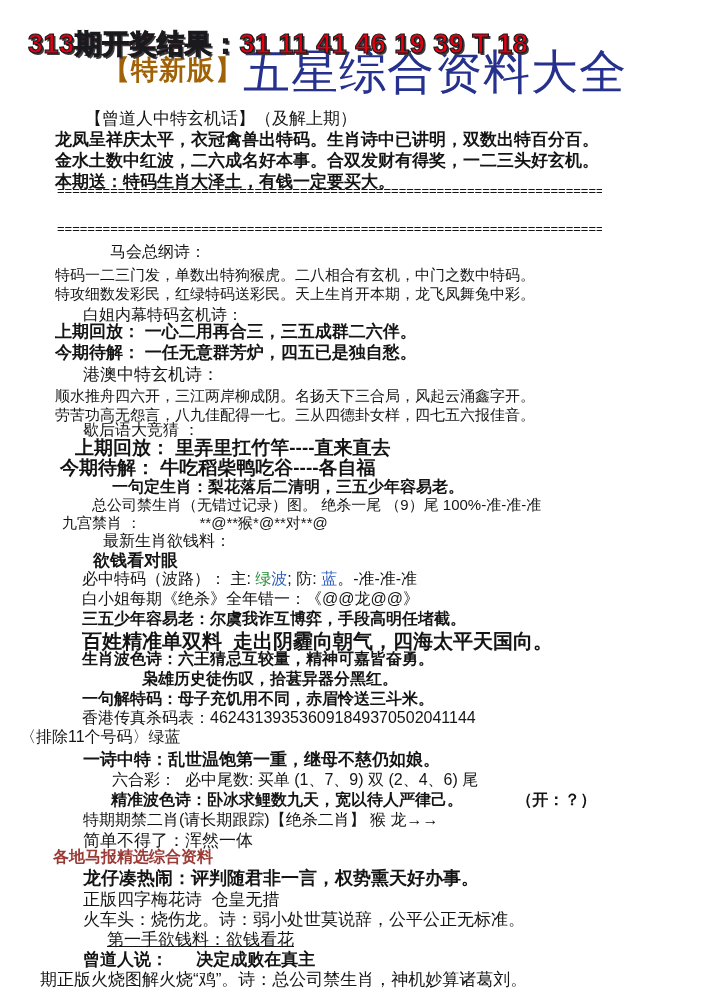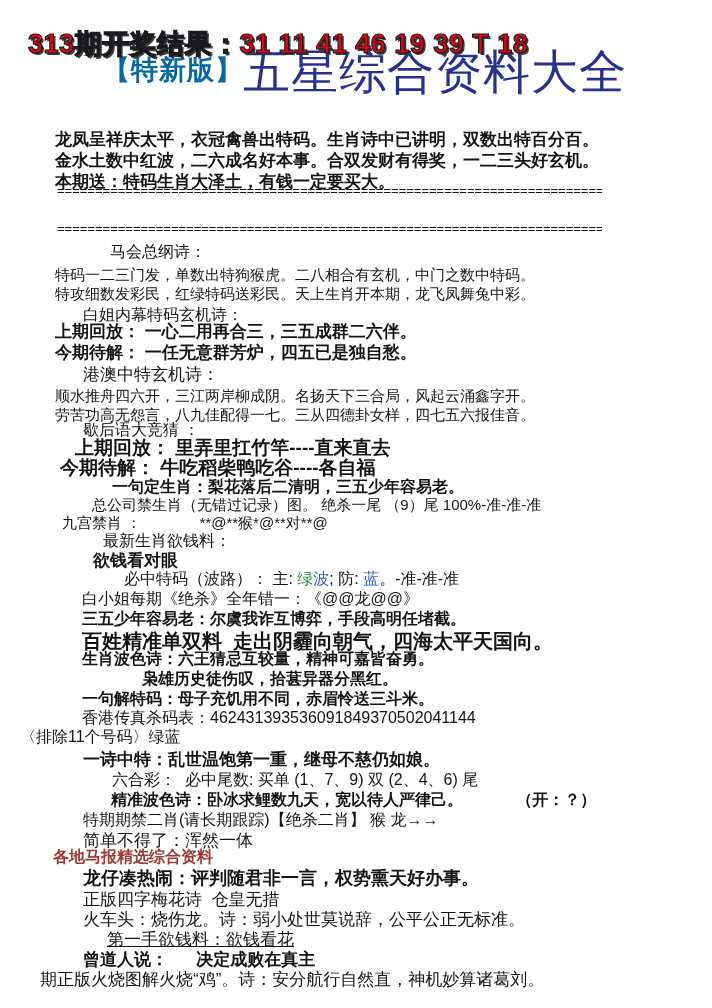--- a/index.html
+++ b/index.html
@@ -31,21 +31,21 @@
   }
   .title-row{
     position:absolute;
     top:48px;left:103px;
     display:flex;
     align-items:flex-end;
     z-index:1;
     white-space:pre;
   }
   .edition-tag{
-    color:#0369a1;
+    color:#a16207;
     font-weight:700;
     font-size:27px;
     padding-bottom:9px;
     letter-spacing:1px;
   }
   .main-title{
     color:#26318e;
     font-size:47px;
     line-height:1.05;
     letter-spacing:1px;
@@ -63,20 +63,21 @@
 
 <div class="page">
 
   <div class="result-overlay">313期开奖结果：31 11 41 46 19 39 T 18</div>
 
   <div class="title-row">
     <span class="edition-tag">【特新版】</span>
     <span class="main-title">五星综合资料大全</span>
   </div>
 
+  <div class="subtitle">【曾道人中特玄机话】（及解上期）</div>
 
   <div>
       <div class="line" style="left: 55px; top: 129px; font-size: 17px; font-weight: 700;">龙凤呈祥庆太平，衣冠禽兽出特码。生肖诗中已讲明，双数出特百分百。</div>
       <div class="line" style="left: 55px; top: 150px; font-size: 17px; font-weight: 700;">金水土数中红波，二六成名好本事。合双发财有得奖，一二三头好玄机。</div>
       <div class="line" style="left: 55px; top: 171px; font-size: 17px; font-weight: 700;">本期送：特码生肖大泽土，有钱一定要买大。</div>
       <div class="line" style="left: 57px; top: 183px; font-size: 13px; width: 545px; overflow: hidden;">================================================================================</div>
       <div class="line" style="left: 57px; top: 221px; font-size: 13px; width: 545px; overflow: hidden;">================================================================================</div>
       <div class="line" style="left: 110px; top: 242px; font-size: 16px;">马会总纲诗：</div>
       <div class="line" style="left: 55px; top: 266px; font-size: 15px;">特码一二三门发，单数出特狗猴虎。二八相合有玄机，中门之数中特码。</div>
       <div class="line" style="left: 55px; top: 285px; font-size: 15px;">特攻细数发彩民，红绿特码送彩民。天上生肖开本期，龙飞凤舞兔中彩。</div>
@@ -87,36 +88,36 @@
       <div class="line" style="left: 55px; top: 387px; font-size: 15px;">顺水推舟四六开，三江两岸柳成阴。名扬天下三合局，风起云涌鑫字开。</div>
       <div class="line" style="left: 55px; top: 406px; font-size: 15px;">劳苦功高无怨言，八九佳配得一七。三从四德卦女样，四七五六报佳音。</div>
       <div class="line" style="left: 83px; top: 420px; font-size: 16px;">歇后语大竞猜 ：</div>
       <div class="line" style="left: 75px; top: 436px; font-size: 19px; font-weight: 700;">上期回放： 里弄里扛竹竿----直来直去</div>
       <div class="line" style="left: 60px; top: 456px; font-size: 19px; font-weight: 700;">今期待解： 牛吃稻柴鸭吃谷----各自福</div>
       <div class="line" style="left: 112px; top: 477px; font-size: 16px; font-weight: 700;">一句定生肖：梨花落后二清明，三五少年容易老。</div>
       <div class="line" style="left: 92px; top: 496px; font-size: 15px;">总公司禁生肖（无错过记录）图。 绝杀一尾 （9）尾 100%-准-准-准</div>
       <div class="line" style="left: 62px; top: 514px; font-size: 15px;">九宫禁肖 ：              **@**猴*@**对**@</div>
       <div class="line" style="left: 103px; top: 531px; font-size: 16px;">最新生肖欲钱料：</div>
       <div class="line" style="left: 93px; top: 550px; font-size: 17px; font-weight: 700;">欲钱看对眼</div>
-      <div class="line" style="left: 82px; top: 569px; font-size: 16px; margin-left: 42px;"><span>必中特码（波路）： 主: </span><span style="color: rgb(30, 138, 46);">绿</span><span style="color: rgb(47, 95, 190);">波</span><span>; 防: </span><span style="color: rgb(47, 95, 190);">蓝</span><span>。-准-准-准</span></div>
+      <div class="line" style="left: 82px; top: 569px; font-size: 16px;"><span>必中特码（波路）： 主: </span><span style="color: rgb(30, 138, 46);">绿</span><span style="color: rgb(47, 95, 190);">波</span><span>; 防: </span><span style="color: rgb(47, 95, 190);">蓝</span><span>。-准-准-准</span></div>
       <div class="line" style="left: 82px; top: 589px; font-size: 16px;">白小姐每期《绝杀》全年错一：《@@龙@@》</div>
       <div class="line" style="left: 82px; top: 609px; font-size: 16px; font-weight: 700;">三五少年容易老：尔虞我诈互博弈，手段高明任堵截。</div>
       <div class="line" style="left: 82px; top: 629px; font-size: 20px; font-weight: 700;">百姓精准单双料  走出阴霾向朝气，四海太平天国向。</div>
       <div class="line" style="left: 82px; top: 649px; font-size: 16px; font-weight: 700;">生肖波色诗：六王猜忌互较量，精神可嘉皆奋勇。</div>
       <div class="line" style="left: 142px; top: 669px; font-size: 16px; font-weight: 700;">枭雄历史徒伤叹，拾葚异器分黑红。</div>
       <div class="line" style="left: 82px; top: 689px; font-size: 16px; font-weight: 700;">一句解特码：母子充饥用不同，赤眉怜送三斗米。</div>
       <div class="line" style="left: 82px; top: 708px; font-size: 16px;">香港传真杀码表：462431393536091849370502041144</div>
       <div class="line" style="left: 20px; top: 727px; font-size: 16px;">〈排除11个号码〉绿蓝</div>
       <div class="line" style="left: 83px; top: 749px; font-size: 17px; font-weight: 700;">一诗中特：乱世温饱第一重，继母不慈仍如娘。</div>
       <div class="line" style="left: 112px; top: 770px; font-size: 16px;">六合彩：  必中尾数: 买单 (1、7、9) 双 (2、4、6) 尾</div>
       <div class="line" style="left: 83px; top: 790px; font-size: 16px; font-weight: 700; margin-left: 28px;">精准波色诗：卧冰求鲤数九天，宽以待人严律己。            （开：？）</div>
       <div class="line" style="left: 83px; top: 810px; font-size: 16px;">特期期禁二肖(请长期跟踪)【绝杀二肖】 猴 龙→→</div>
       <div class="line" style="left: 83px; top: 830px; font-size: 17px;">简单不得了：浑然一体</div>
       <div class="line" style="left: 53px; top: 847px; font-size: 16px; font-weight: 700; color: rgb(154, 59, 54);">各地马报精选综合资料</div>
       <div class="line" style="left: 83px; top: 867px; font-size: 18px; font-weight: 700;">龙仔凑热闹：评判随君非一言，权势熏天好办事。</div>
       <div class="line" style="left: 83px; top: 889px; font-size: 17px;">正版四字梅花诗  仓皇无措</div>
       <div class="line" style="left: 83px; top: 909px; font-size: 17px; text-align: right;">火车头：烧伤龙。诗：弱小处世莫说辞，公平公正无标准。</div>
       <div class="line" style="left: 107px; top: 929px; font-size: 17px; text-decoration: underline;">第一手欲钱料：欲钱看花</div>
       <div class="line" style="left: 83px; top: 949px; font-size: 17px; font-weight: 700;">曾道人说：      决定成败在真主</div>
-      <div class="line" style="left: 40px; top: 969px; font-size: 17px;">期正版火烧图解火烧“鸡”。诗：安分航行自然直，神机妙算诸葛刘。</div>
+      <div class="line" style="left: 40px; top: 969px; font-size: 17px;">期正版火烧图解火烧“鸡”。诗：总公司禁生肖，神机妙算诸葛刘。</div>
     </div>
 
 </div>
 
 </body></html>

